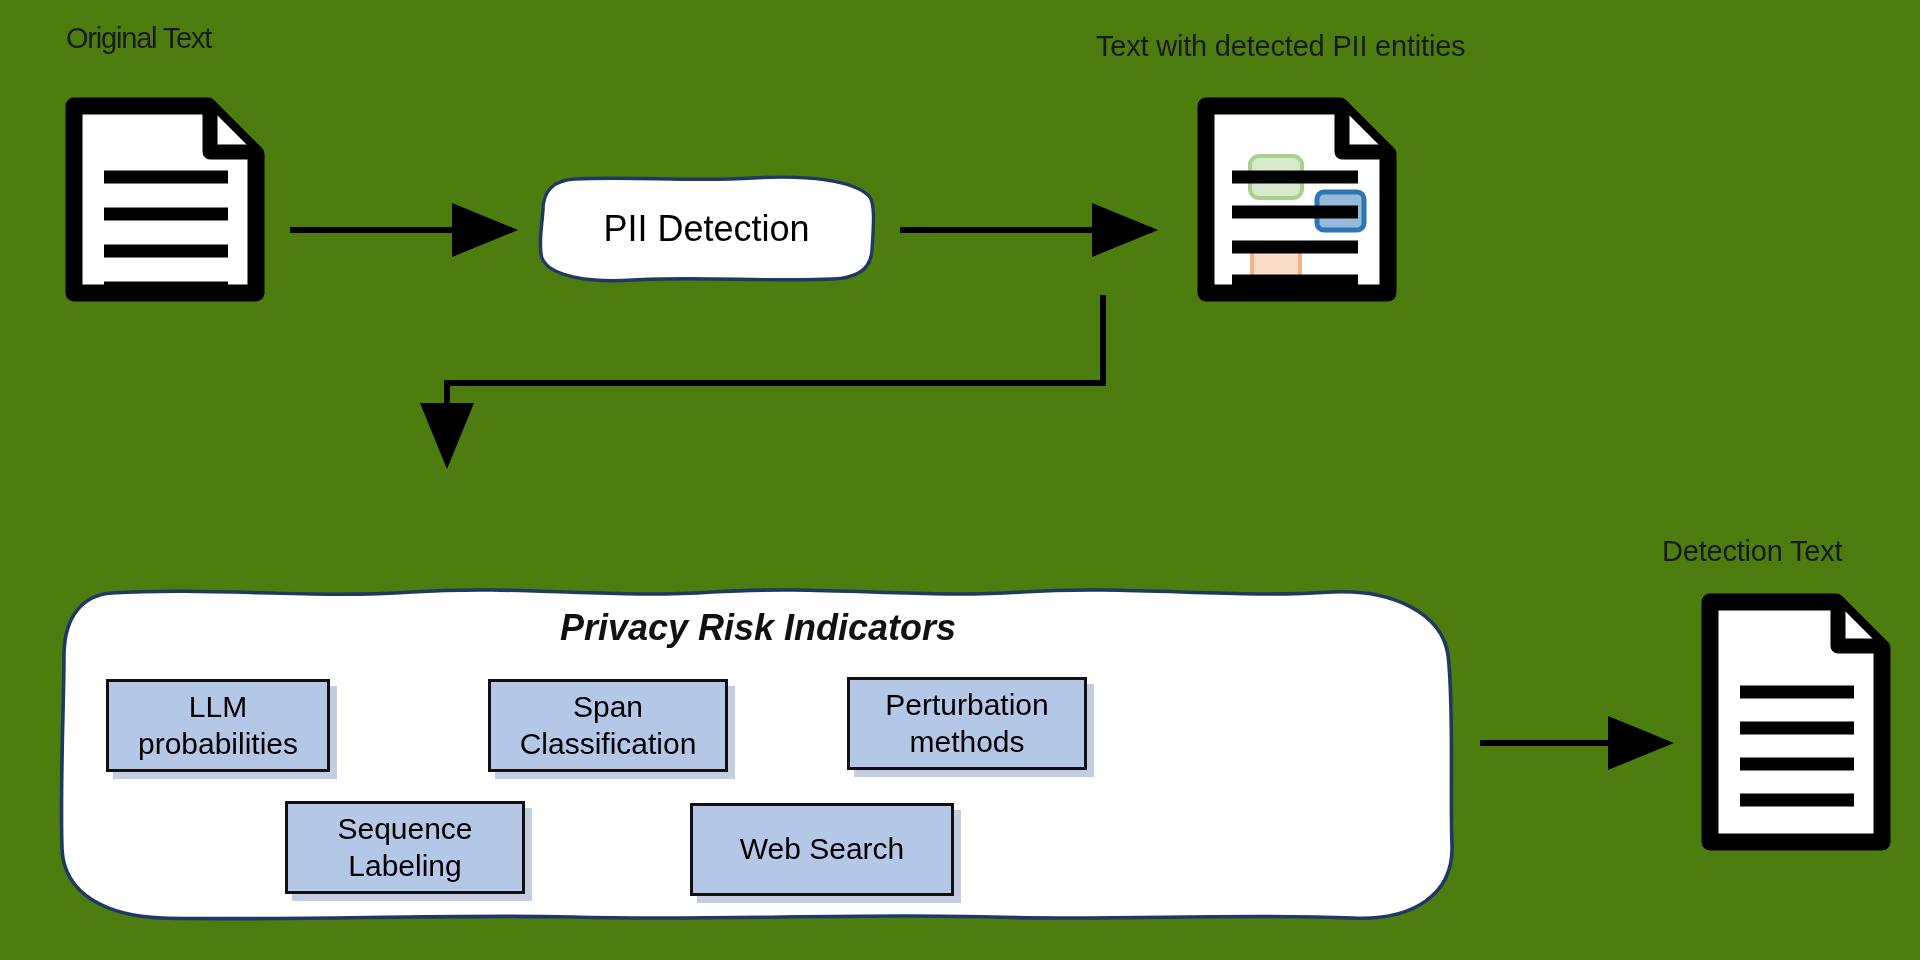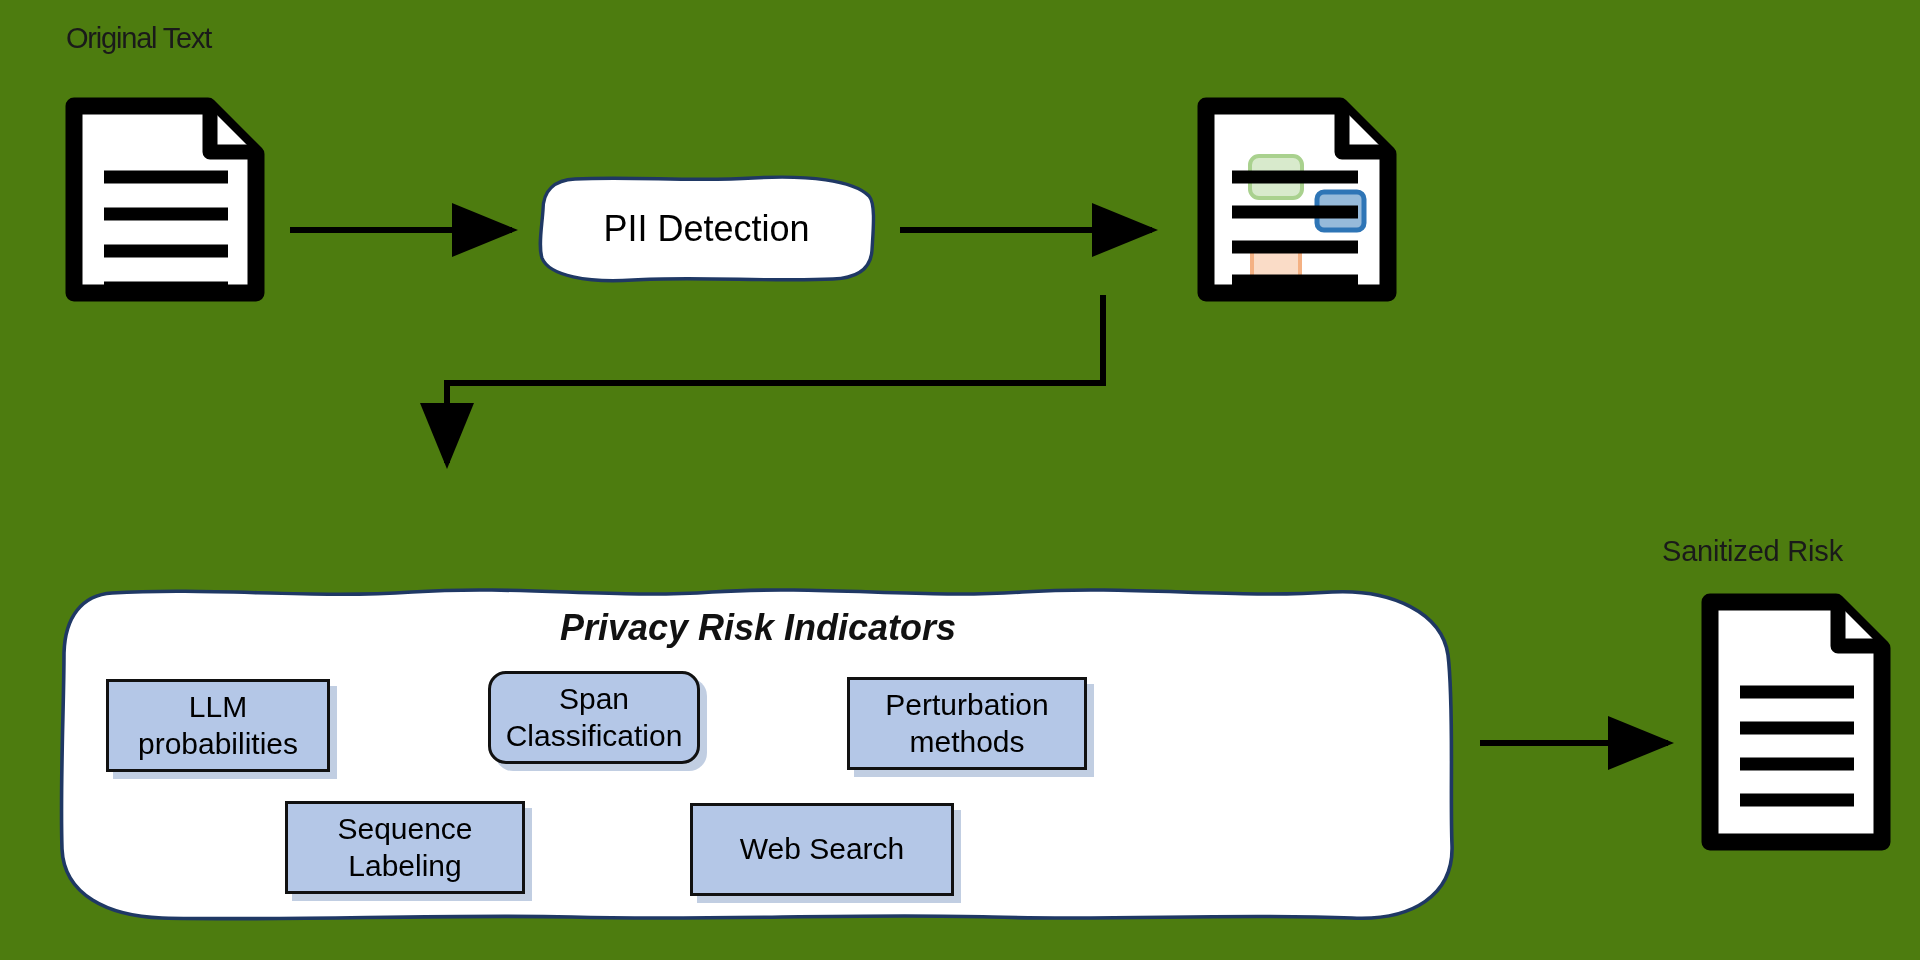--- a/index.html
+++ b/index.html
@@ -135,20 +135,21 @@
 
   <svg class="arrow-svg" style="left:900px; top:210px;" width="275" height="40">
     <defs>
       <marker id="ah2" markerWidth="11" markerHeight="9" refX="10" refY="4.5" orient="auto">
         <path d="M0,0 L11,4.5 L0,9 z" fill="#000000"></path>
       </marker>
     </defs>
     <line x1="0" y1="20" x2="252" y2="20" stroke="#000000" stroke-width="6" marker-end="url(#ah2)"></line>
   </svg>
 
+  <div class="abs caption" style="left:1096px; top:30px;">Text with detected PII entities</div>
 
   <div class="doc-icon" style="left:1192px; top:92px;">
     <svg width="210" height="215" viewBox="0 0 210 215" aria-hidden="true">
       <path d="M14 14 H148 L196 62 V201 H14 Z" fill="#ffffff" stroke="#000000" stroke-width="17" stroke-linejoin="round"></path>
       <path d="M150 16 L150 60 L194 60 Z" fill="#ffffff"></path>
       <path d="M150 16 L150 60 L194 60" fill="none" stroke="#000000" stroke-width="15" stroke-linejoin="round"></path>
 
       <rect x="58" y="64" width="52" height="42" rx="9" fill="#a9d18e" fill-opacity="0.45" stroke="#a9d18e" stroke-width="4"></rect>
 
       <rect x="125" y="100" width="47" height="38" rx="7" fill="#2e75b6" fill-opacity="0.5" stroke="#2e75b6" stroke-width="5"></rect>
@@ -193,21 +194,21 @@
 
     <div class="pri-title">Privacy Risk Indicators</div>
 
     <div class="chip" style="left:54px; top:96px; width:224px; height:93px;">
       <span>
         <span>LLM</span><br>
         <span>probabilities</span>
       </span>
     </div>
 
-    <div class="chip" style="left:436px; top:88px; width:212px; height:93px;border-radius:18px;">
+    <div class="chip" style="left:436px; top:96px; width:240px; height:93px;">
       <span>
         <span>Span</span><br>
         <span>Classification</span>
       </span>
     </div>
 
     <div class="chip" style="left:795px; top:94px; width:240px; height:93px;align-items:center;">
       <span>
         <span>Perturbation</span><br>
         <span>methods</span>
@@ -230,21 +231,21 @@
 
   <svg class="arrow-svg" style="left:1480px; top:723px;" width="215" height="40">
     <defs>
       <marker id="ah4" markerWidth="11" markerHeight="9" refX="10" refY="4.5" orient="auto">
         <path d="M0,0 L11,4.5 L0,9 z" fill="#000000"></path>
       </marker>
     </defs>
     <line x1="0" y1="20" x2="188" y2="20" stroke="#000000" stroke-width="6" marker-end="url(#ah4)"></line>
   </svg>
 
-  <div class="abs caption" style="left:1662px; top:535px;">Sanitized Risk</div>
+  <div class="abs caption" style="left:1662px; top:535px;">Detection Text</div>
 
   <div class="doc-icon" style="left:1696px; top:588px;">
     <svg width="200" height="270" viewBox="0 0 200 270" aria-hidden="true">
       <path d="M14 14 H140 L186 60 V254 H14 Z" fill="#ffffff" stroke="#000000" stroke-width="17" stroke-linejoin="round"></path>
       <path d="M142 16 L142 58 L184 58 Z" fill="#ffffff"></path>
       <path d="M142 16 L142 58 L184 58" fill="none" stroke="#000000" stroke-width="15" stroke-linejoin="round"></path>
       <g stroke="#000000" stroke-width="13" stroke-linecap="butt">
         <line x1="44" y1="104" x2="158" y2="104"></line>
         <line x1="44" y1="140" x2="158" y2="140"></line>
         <line x1="44" y1="176" x2="158" y2="176"></line>

